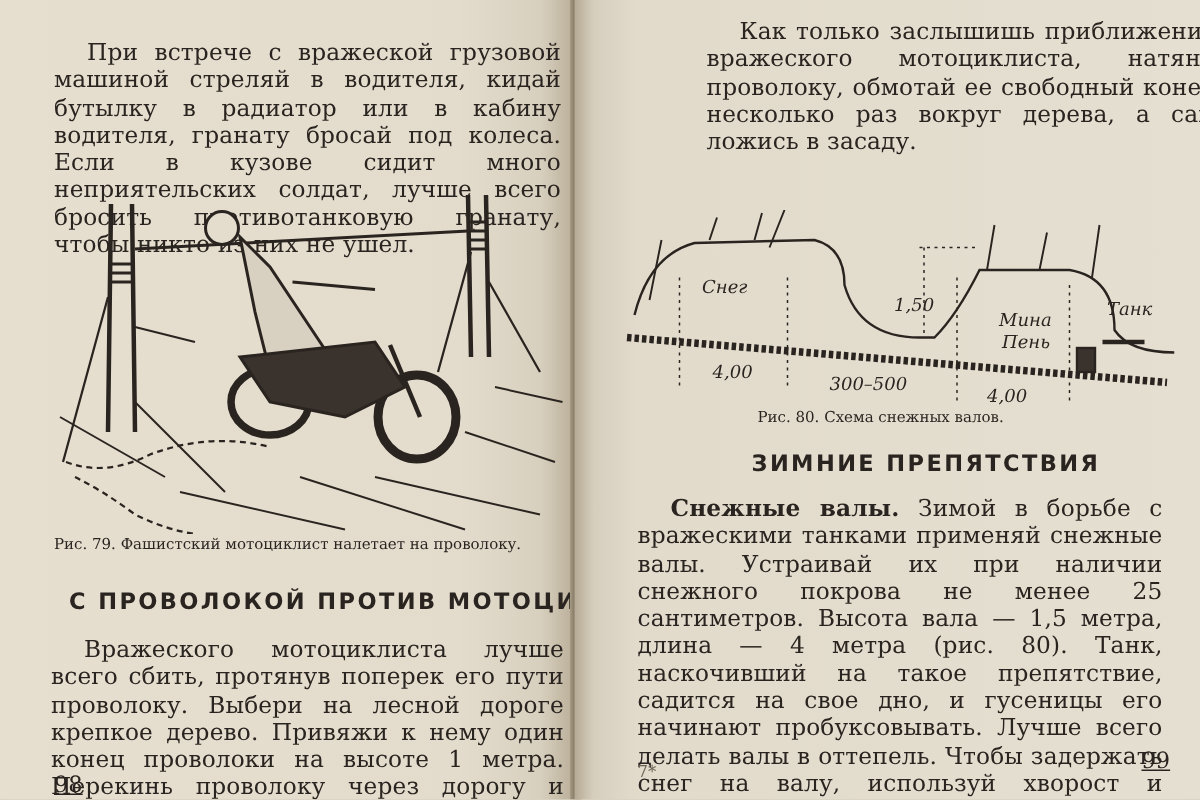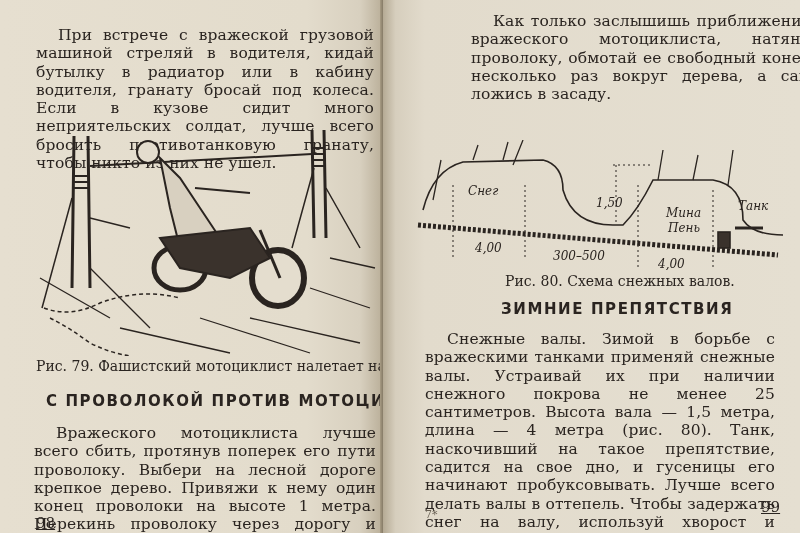--- a/index.html
+++ b/index.html
@@ -4,26 +4,26 @@
 <style>
   html,body{margin:0;padding:0;}
   body{width:800px;height:533px;overflow:hidden;background:#d9d2c2;font-family:"DejaVu Serif",serif;color:#2a2420;}
   .spread{position:relative;width:800px;height:533px;display:flex;}
   .page{position:relative;height:533px;box-sizing:border-box;}
   .page-left{width:383px;background:linear-gradient(90deg,#e6dfd0 0%,#e3dccc 80%,#d8d0bf 94%,#b9ae98 100%);}
   .page-right{width:417px;background:linear-gradient(90deg,#b5aa94 0%,#d6cebd 3%,#e2dbcc 10%,#e5dfd1 100%);}
   .gutter{position:absolute;left:380px;top:0;width:8px;height:533px;background:linear-gradient(90deg,#a89c84,#7a6f5c 50%,#9c917b);}
   .para{position:absolute;font-size:15.5px;line-height:18.3px;text-align:justify;margin:0;letter-spacing:0.1px;}
   .para .ind{display:inline-block;width:22px;}
-  .caption{position:absolute;font-size:14px;white-space:nowrap;}
+  .caption{position:absolute;font-size:10px;white-space:nowrap;}
   .heading{position:absolute;font-family:"DejaVu Sans",sans-serif;font-weight:bold;font-size:15px;letter-spacing:1.6px;white-space:nowrap;}
   .pagenum{position:absolute;font-size:15px;text-decoration:underline;}
   .sig{position:absolute;font-size:11px;color:#6a6255;}
   svg{position:absolute;}
-  .bold{font-weight:normal;}
+  .bold{font-weight:bold;}
 </style>
 </head>
 <body>
 
 <div class="spread">
 
   <div class="page page-left">
     <p class="para" style="left:36px;top:26px;width:338px;"><span class="ind"></span><span>При встрече с вражеской грузовой машиной стреляй в водителя, кидай бутылку в радиатор или в кабину водителя, гранату бросай под колеса. Если в кузове сидит много неприятельских солдат, лучше всего бросить противотанковую гранату, чтобы никто из них не ушел.</span></p>
 
     <svg style="left:30px;top:128px;" width="348" height="228" viewBox="0 0 348 228">

